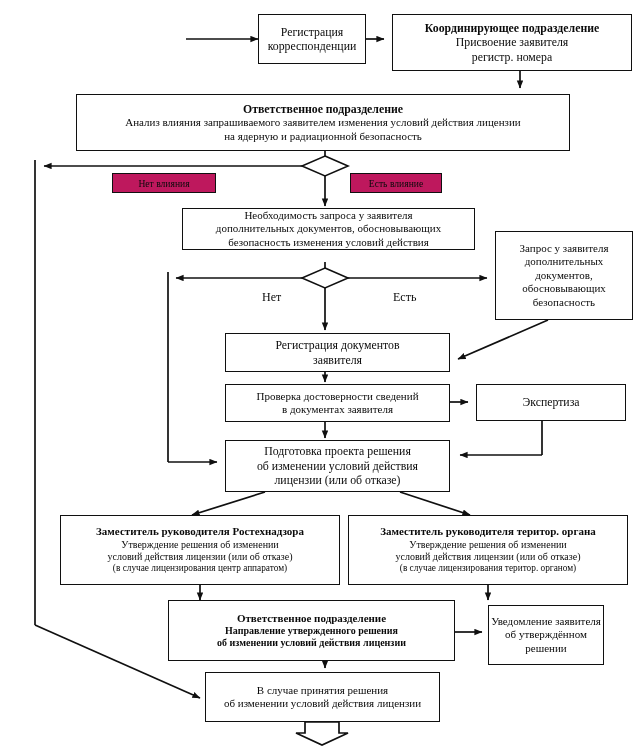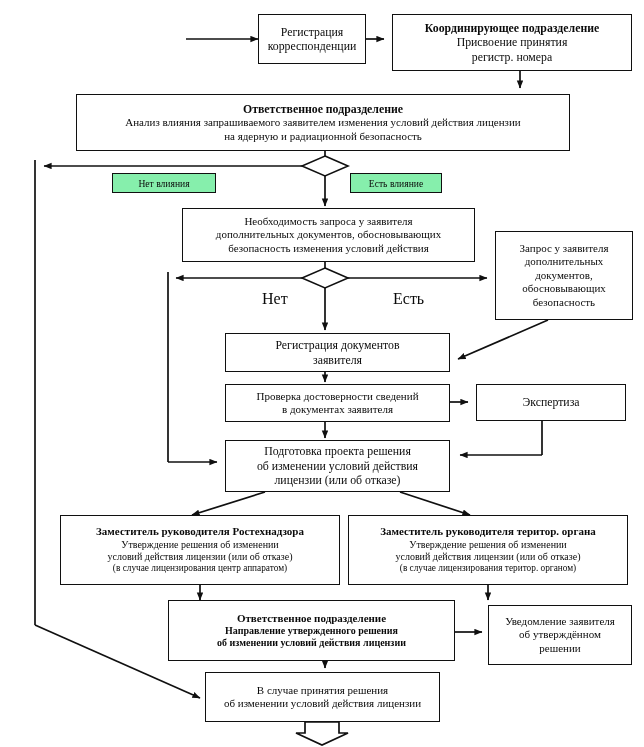--- a/index.html
+++ b/index.html
@@ -44,30 +44,30 @@
     white-space: nowrap;
   }
   .f12 { font-size: 11.8px; }
   .f11 { font-size: 11px; }
   .f10 { font-size: 10px; }
   .f9  { font-size: 9.3px; }
   .labelbox {
     position: absolute;
     box-sizing: border-box;
     border: 1.4px solid #101010;
-    background: #86efac;
+    background: #be185d;
     display: flex;
     align-items: center;
     justify-content: center;
     font-size: 9.6px;
     color: #0a0a0a;
   }
   .edgelabel {
     position: absolute;
-    font-size: 16px;
+    font-size: 12px;
     color: #0a0a0a;
     white-space: nowrap;
   }
 </style>
 </head>
 <body>
 
 <div id="chart-root">
 
   <svg class="flow" viewBox="0 0 644 747">
@@ -130,34 +130,34 @@
   </svg>
 
 
   <div class="nodebox f12" style="left:258px; top:14px; width:108px; height:50px;">
     <div class="ln">Регистрация</div>
     <div class="ln">корреспонденции</div>
   </div>
 
   <div class="nodebox f12" style="left:392px; top:14px; width:240px; height:57px;">
     <div class="hdr f12">Координирующее подразделение</div>
-    <div class="ln">Присвоение принятия</div>
+    <div class="ln">Присвоение заявителя</div>
     <div class="ln">регистр. номера</div>
   </div>
 
   <div class="nodebox f12" style="left:76px; top:94px; width:494px; height:57px;">
     <div class="hdr f12">Ответственное подразделение</div>
     <div class="ln f11">Анализ влияния запрашиваемого заявителем изменения условий действия лицензии</div>
     <div class="ln f11">на ядерную и радиационной безопасность</div>
   </div>
 
   <div class="labelbox" style="left:112px; top:173px; width:104px; height:20px;">Нет влияния</div>
   <div class="labelbox" style="left:350px; top:173px; width:92px; height:20px;">Есть влияние</div>
 
-  <div class="nodebox f12" style="left:182px; top:208px; width:293px; height:54px;">
+  <div class="nodebox f12" style="left:182px; top:208px; width:293px; height:42px;">
     <div class="ln f11">Необходимость запроса у заявителя</div>
     <div class="ln f11">дополнительных документов, обосновывающих</div>
     <div class="ln f11">безопасность изменения условий действия</div>
   </div>
 
   <div class="edgelabel" style="left:262px; top:290px;">Нет</div>
   <div class="edgelabel" style="left:393px; top:290px;">Есть</div>
 
   <div class="nodebox f11" style="left:495px; top:231px; width:138px; height:89px;">
     <div class="ln">Запрос у заявителя</div>
@@ -200,21 +200,21 @@
     <div class="ln f10">условий действия лицензии (или об отказе)</div>
     <div class="ln f9">(в случае лицензирования територ. органом)</div>
   </div>
 
   <div class="nodebox" style="left:168px; top:600px; width:287px; height:61px;">
     <div class="hdr f11">Ответственное подразделение</div>
     <div class="ln f10" style="font-weight:bold;">Направление утвержденного решения</div>
     <div class="ln f10" style="font-weight:bold;">об изменении условий действия лицензии</div>
   </div>
 
-  <div class="nodebox f11" style="left:488px; top:605px; width:144px; height:60px;">
+  <div class="nodebox f11" style="left:488px; top:605px; width:116px; height:60px;">
     <div class="ln">Уведомление заявителя</div>
     <div class="ln">об утверждённом</div>
     <div class="ln">решении</div>
   </div>
 
   <div class="nodebox f12" style="left:205px; top:672px; width:235px; height:50px;">
     <div class="ln f11">В случае принятия решения</div>
     <div class="ln f11">об изменении условий действия лицензии</div>
   </div>
 

